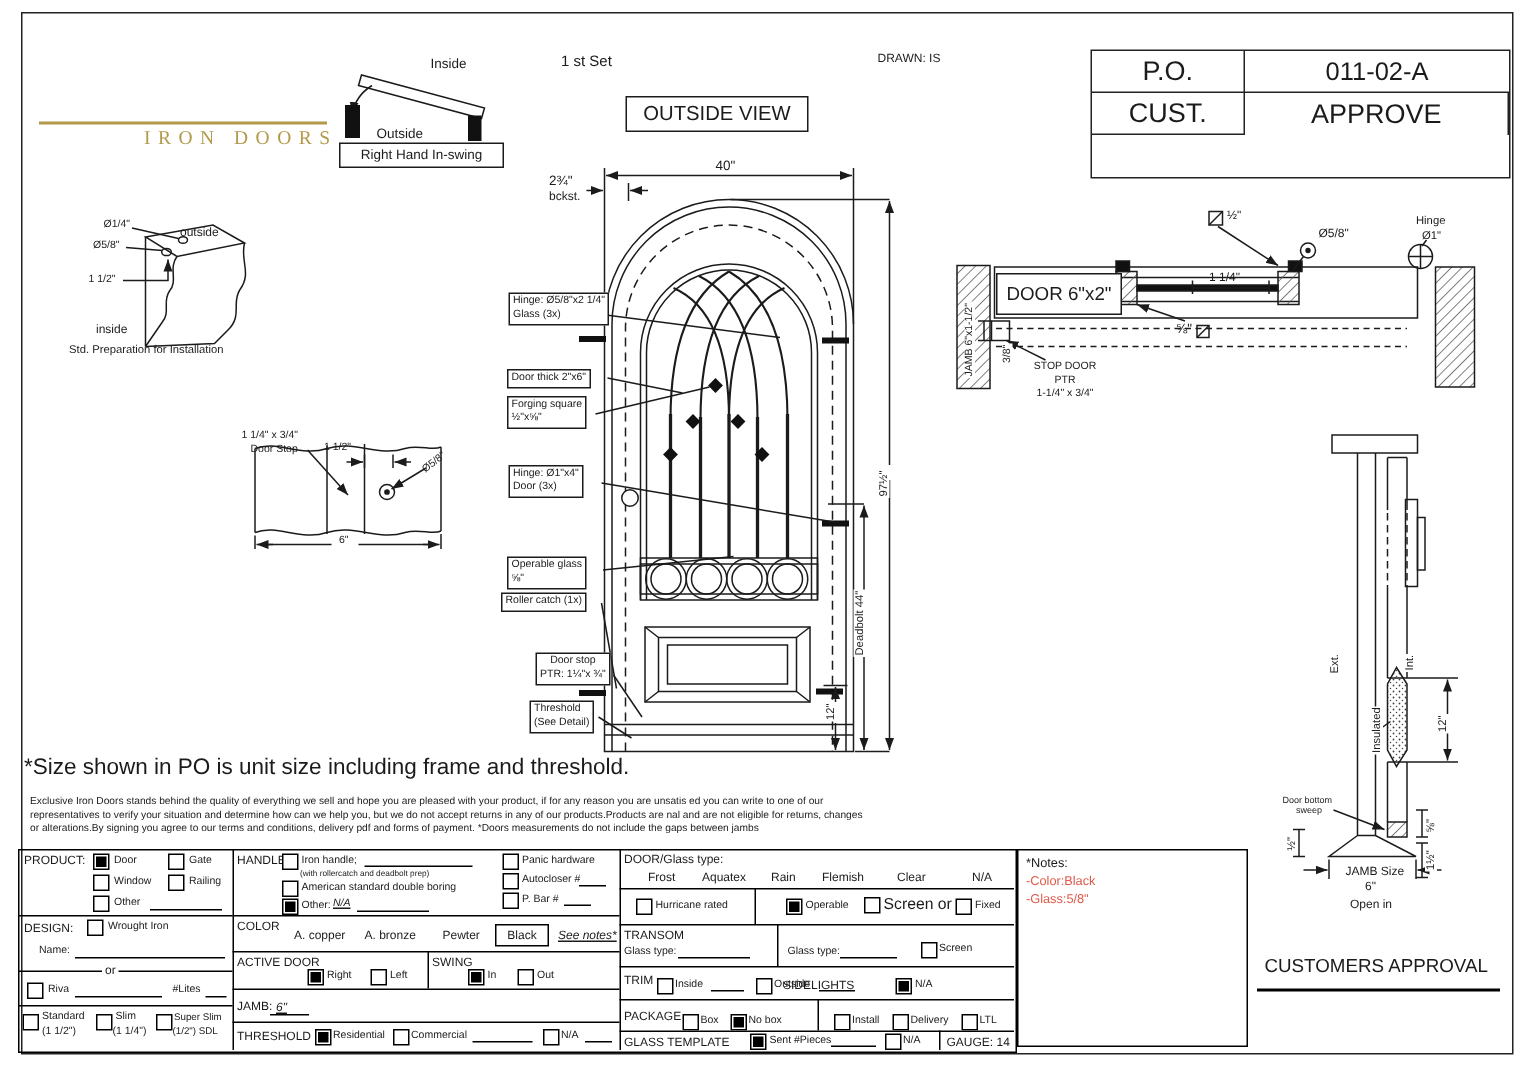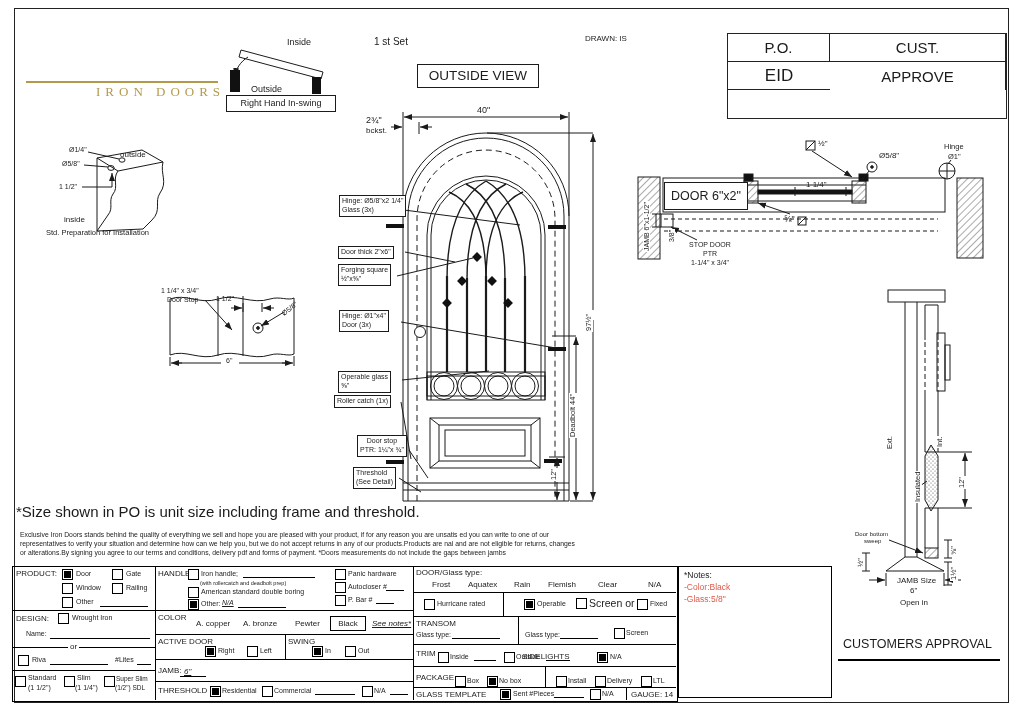--- a/index.html
+++ b/index.html
@@ -16,21 +16,21 @@
            line-height:1.25;padding:1px 2px;white-space:nowrap;}
   .obox{position:absolute;border:1.5px solid #1b1b1b;background:#fff;text-align:center;}
   .logo-name{position:absolute;left:22px;top:26px;font-family:"Liberation Serif",serif;
              font-style:italic;font-size:46px;color:#a6862c;letter-spacing:2px;}
   .logo-tag{position:absolute;left:96px;top:84px;font-size:13px;color:#b39a4a;
             letter-spacing:5px;font-family:"Liberation Serif",serif;}
   .logo-rule{position:absolute;left:26px;top:81px;width:192px;height:1.5px;background:#b39a4a;}
   .po{position:absolute;left:727px;top:33px;width:278px;height:84px;border:1.5px solid #222;
       display:grid;grid-template-columns:102px 1fr;grid-template-rows:1fr 1fr 1fr;}
   .po div{display:flex;align-items:center;justify-content:center;border-color:#222;}
-  .po .pl{border-right:1.5px solid #222;font-size:15px;}
+  .po .pl{border-right:1.5px solid #222;font-size:18px;}
   .po .pv{font-size:17px;}
   .po .rb{border-bottom:1.5px solid #222;}
   .hl{position:absolute;height:0;border-top:1px solid #000;}
   .vl{position:absolute;width:0;border-left:1px solid #000;}
   .formbox{position:absolute;border:1.5px solid #000;}
   .cb{position:absolute;width:9px;height:9px;border:1.3px solid #000;background:#fff;}
   .cb.on::after{content:"";position:absolute;left:1px;top:1px;right:1px;bottom:1px;background:#000;}
   .blank{position:absolute;height:0;border-bottom:1px solid #000;}
   .red{color:#e0594a;}
   .selbox{position:absolute;border:1.2px solid #000;text-align:center;font-size:8px;background:#fff;}
@@ -272,22 +272,22 @@
   <div class="lbl l9" style="left:287px;top:37px">Inside</div>
   <div class="lbl l9" style="left:251px;top:84px">Outside</div>
   <div class="obox" style="left:226px;top:95px;width:108px;height:15px;border-width:1px;font-size:9px;line-height:15px">Right Hand In-swing</div>
 
   <div class="lbl l10" style="left:374px;top:36px">1 st Set</div>
   <div class="obox" style="left:417px;top:64px;width:120px;height:22px;font-size:13.5px;line-height:22px">OUTSIDE VIEW</div>
   <div class="lbl l8" style="left:585px;top:34px">DRAWN: IS</div>
 
   <div class="po">
     <div class="pl rb">P.O.</div>
+    <div class="pv rb">011-02-A</div>
     <div class="pl rb">CUST.</div>
-    <div class="pv rb">EID</div>
     <div class="pl">APPROVE</div>
     <div class="pv"></div>
   </div>
 
   <div class="lbl" style="left:69px;top:146px">Ø1/4"</div>
   <div class="lbl" style="left:62px;top:160px">Ø5/8"</div>
   <div class="lbl" style="left:59px;top:183px">1 1/2"</div>
   <div class="lbl l8" style="left:120px;top:150px">outside</div>
   <div class="lbl l8" style="left:64px;top:215px">inside</div>
   <div class="lbl l75" style="left:46px;top:229px">Std. Preparation for Installation</div>

